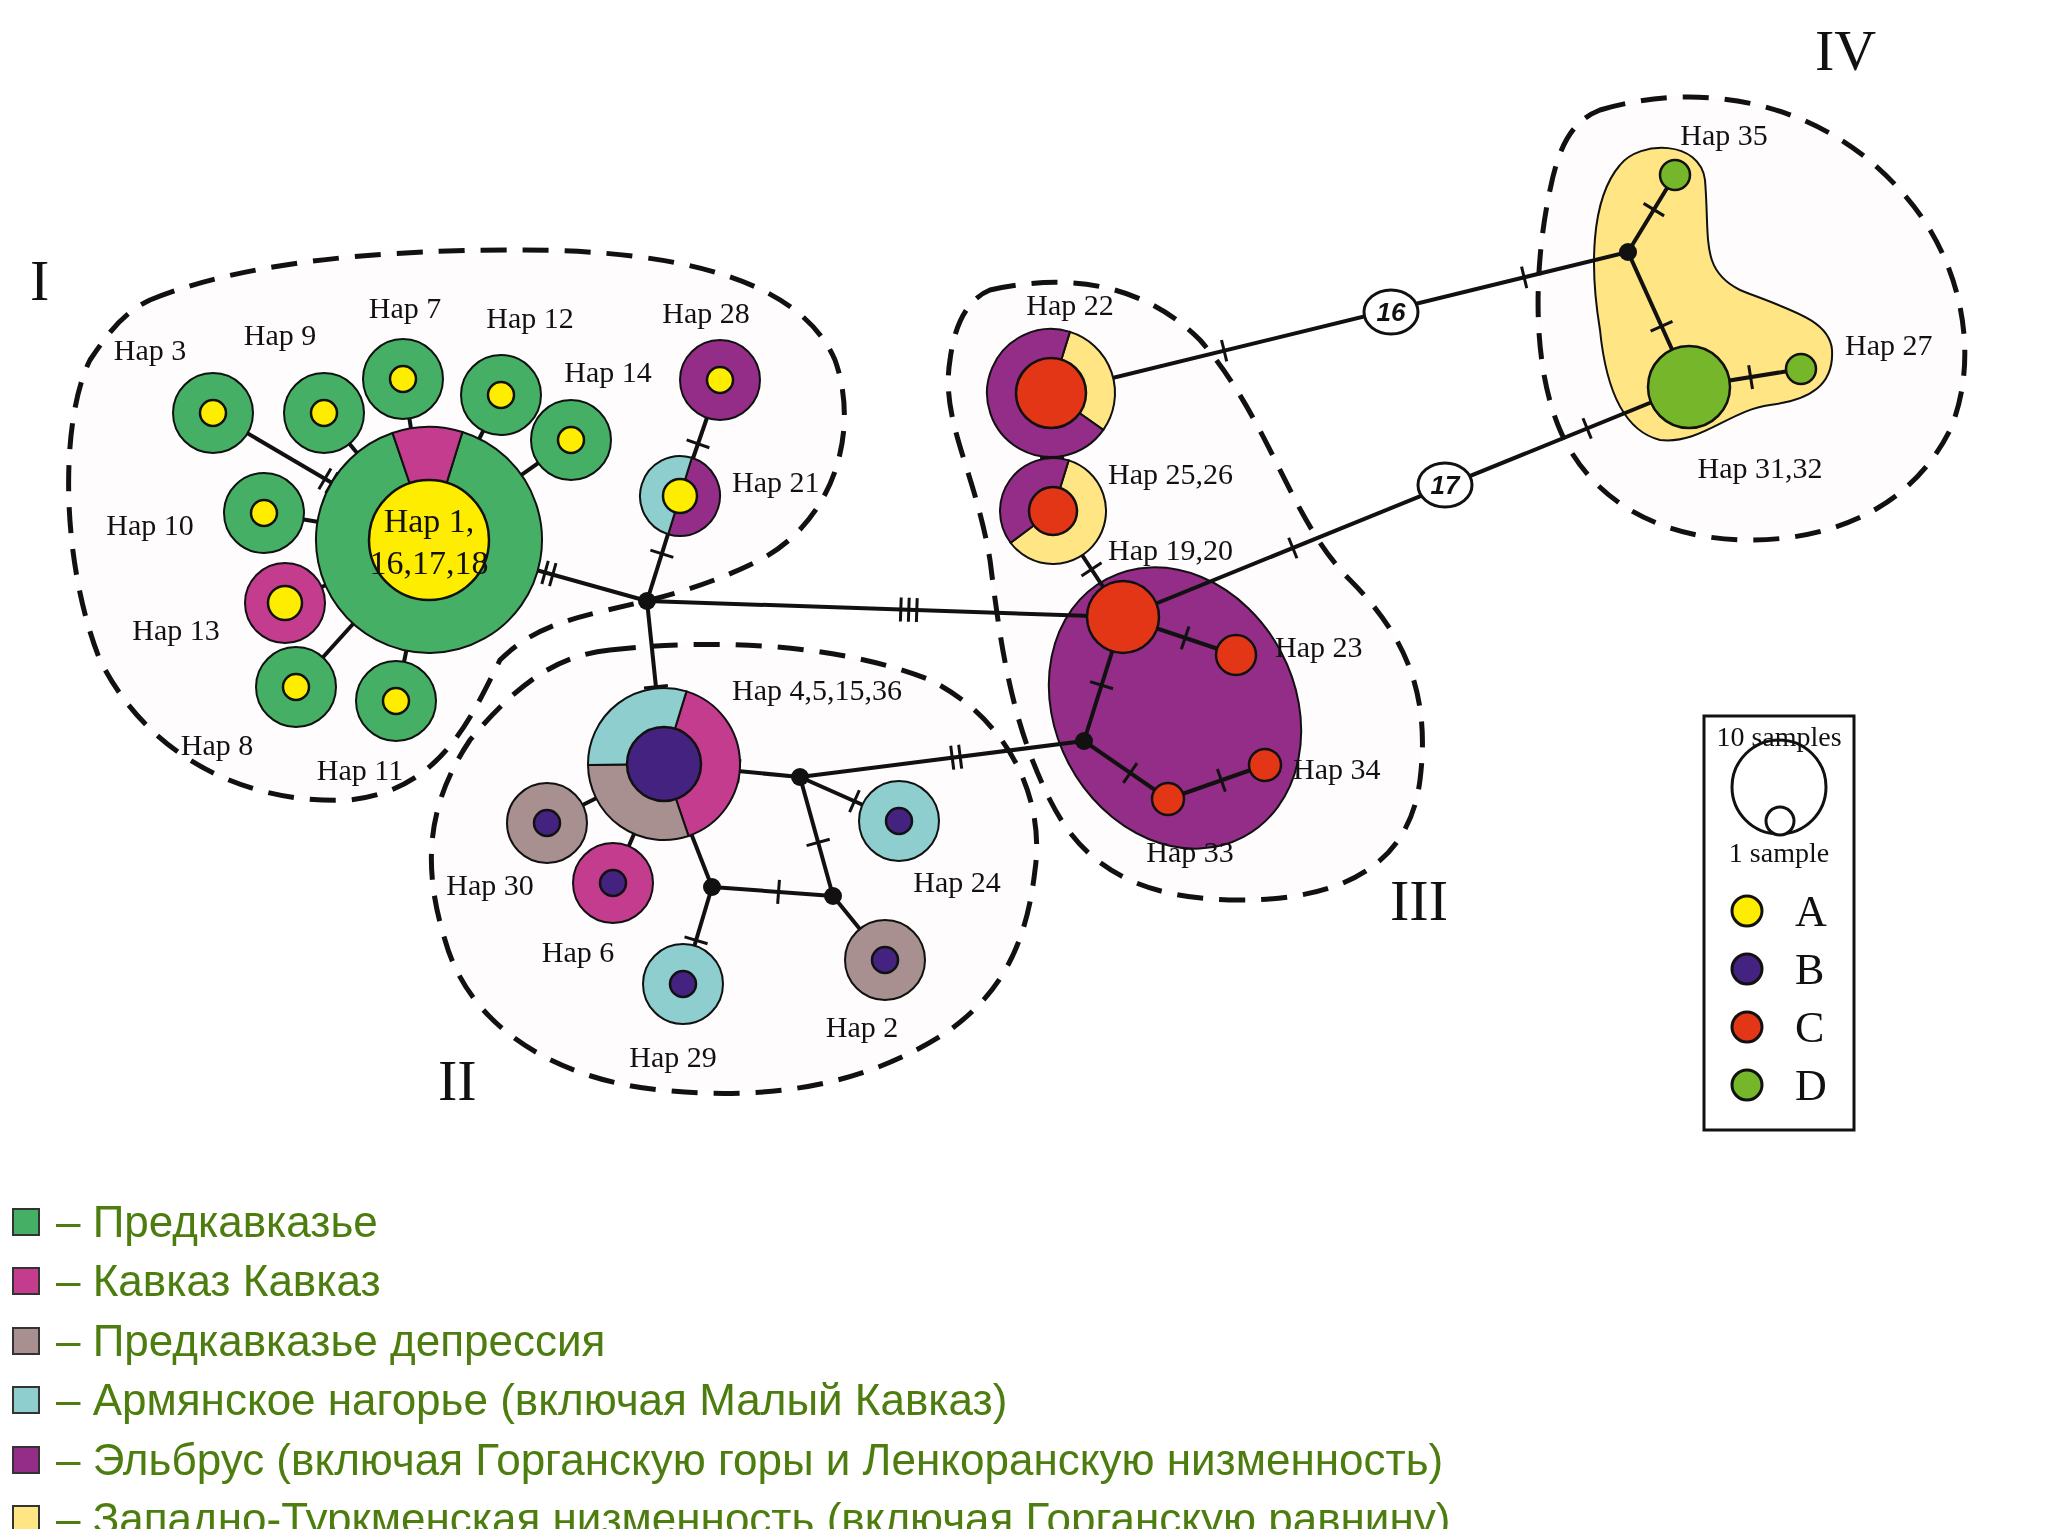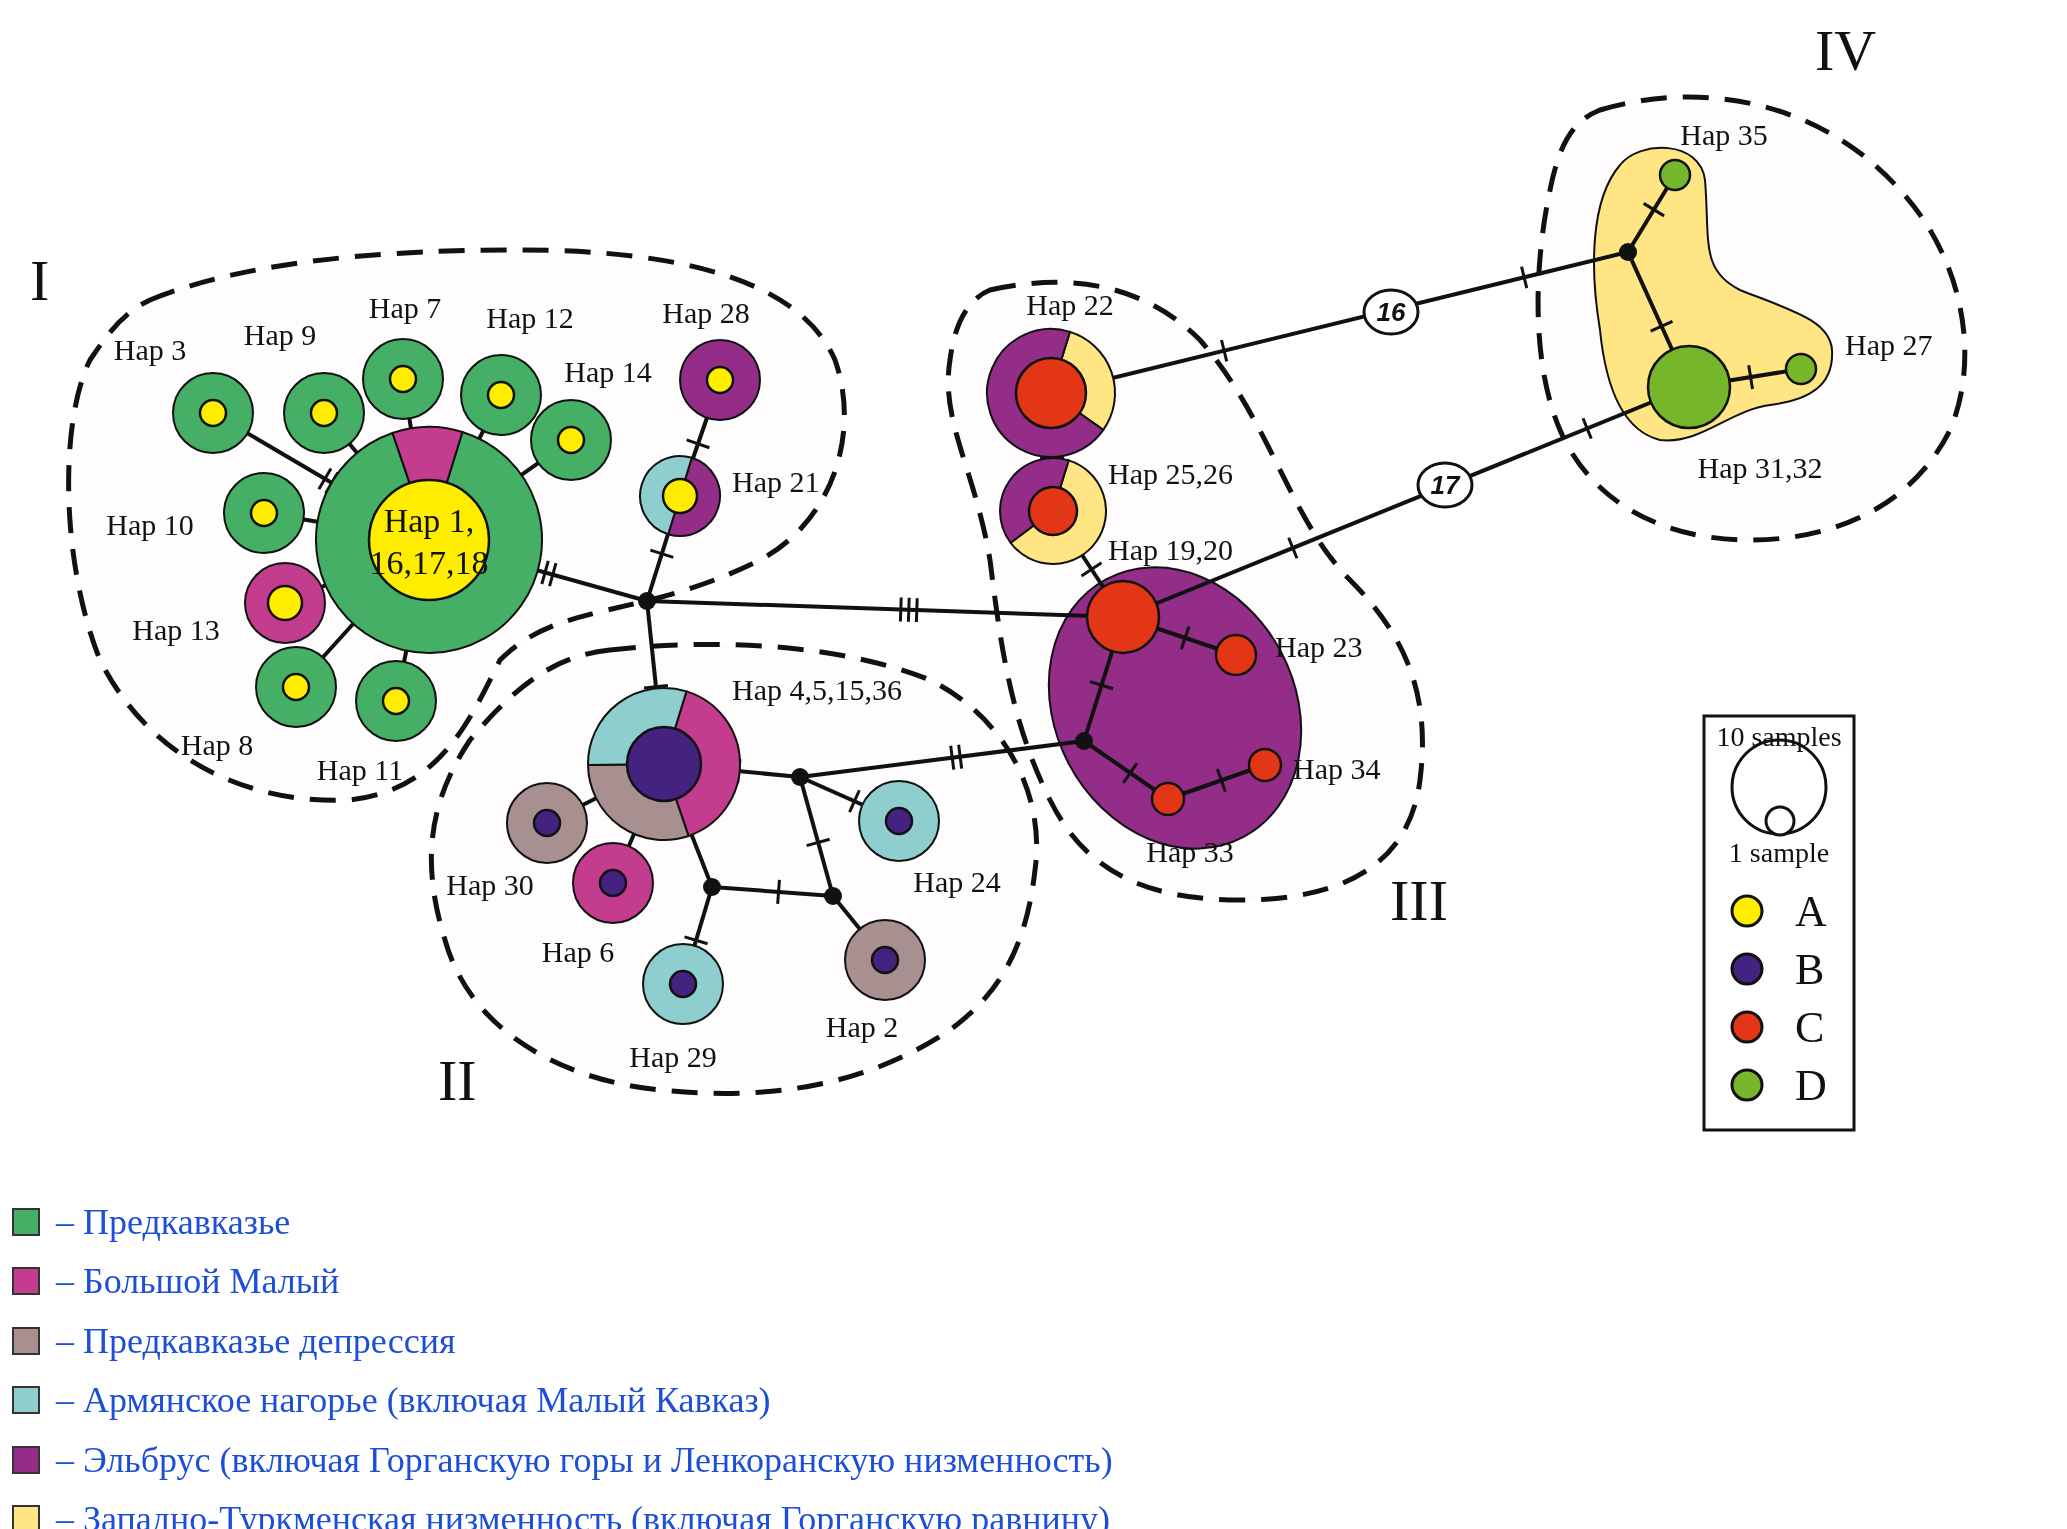--- a/index.html
+++ b/index.html
@@ -6,21 +6,21 @@
   body { width:2067px; height:1529px; overflow:hidden; position:relative; font-family:"Liberation Serif", serif; }
   #net { position:absolute; left:0; top:0; }
   .lbl { font-family:"Liberation Serif", serif; font-size:30px; fill:#111; }
   .roman { font-family:"Liberation Serif", serif; font-size:58px; fill:#111; }
   .mut { font-family:"Liberation Sans", sans-serif; font-size:26px; font-weight:bold; font-style:italic; fill:#111; }
   .legend-text { font-family:"Liberation Serif", serif; font-size:28px; fill:#111; }
   .hg-text { font-family:"Liberation Serif", serif; font-size:44px; fill:#111; }
   .region-legend { position:absolute; left:12px; top:1192px; }
   .region-row { display:flex; align-items:center; height:59.5px; }
   .swatch { width:28px; height:28px; border:2px solid #333; box-sizing:border-box; margin-right:16px; }
-  .region-text { font-family:Liberation Serif, serif; font-size:36px; color:#1d4ed8; white-space:nowrap; }
+  .region-text { font-family:Liberation Sans, sans-serif; font-size:44px; color:#4d7c0f; white-space:nowrap; }
 </style>
 </head>
 <body>
 
 <svg id="net" width="2067" height="1529" viewBox="0 0 2067 1529">
 
   <g fill="#fefcfd" stroke="#111" stroke-width="5" stroke-dasharray="26 16">
     <path d="M150,300 C260,255 420,250 520,250 C680,250 800,280 835,360 C860,430 835,520 760,560 C640,620 560,600 500,660 C470,720 440,790 350,800 C250,805 150,760 100,660 C60,560 60,420 90,360 C110,330 125,312 150,300 Z"></path>
     <path d="M610,650 C700,640 830,640 930,680 C1010,720 1045,800 1035,870 C1025,960 990,1000 950,1030 C860,1090 760,1100 660,1090 C560,1080 470,1030 445,940 C420,860 430,800 470,740 C520,680 560,655 610,650 Z"></path>
     <path d="M990,290 C1080,270 1150,290 1200,340 C1270,420 1290,520 1350,580 C1410,640 1430,700 1420,780 C1410,860 1350,900 1240,900 C1130,900 1080,860 1050,800 C1010,720 1000,640 990,560 C975,470 940,420 950,360 C955,320 970,298 990,290 Z"></path>
@@ -287,21 +287,21 @@
   </g>
 </svg>
 
 <div class="region-legend" id="region-legend">
     <div class="region-row">
       <div class="swatch" style="background: rgb(69, 176, 101);"></div>
       <span class="region-text">– Предкавказье</span>
     </div>
     <div class="region-row">
       <div class="swatch" style="background: rgb(196, 60, 142);"></div>
-      <span class="region-text">– Большой Малый</span>
+      <span class="region-text">– Кавказ Кавказ</span>
     </div>
     <div class="region-row">
       <div class="swatch" style="background: rgb(168, 144, 144);"></div>
       <span class="region-text">– Предкавказье депрессия</span>
     </div>
     <div class="region-row">
       <div class="swatch" style="background: rgb(142, 206, 206);"></div>
       <span class="region-text">– Армянское нагорье (включая Малый Кавказ)</span>
     </div>
     <div class="region-row">

